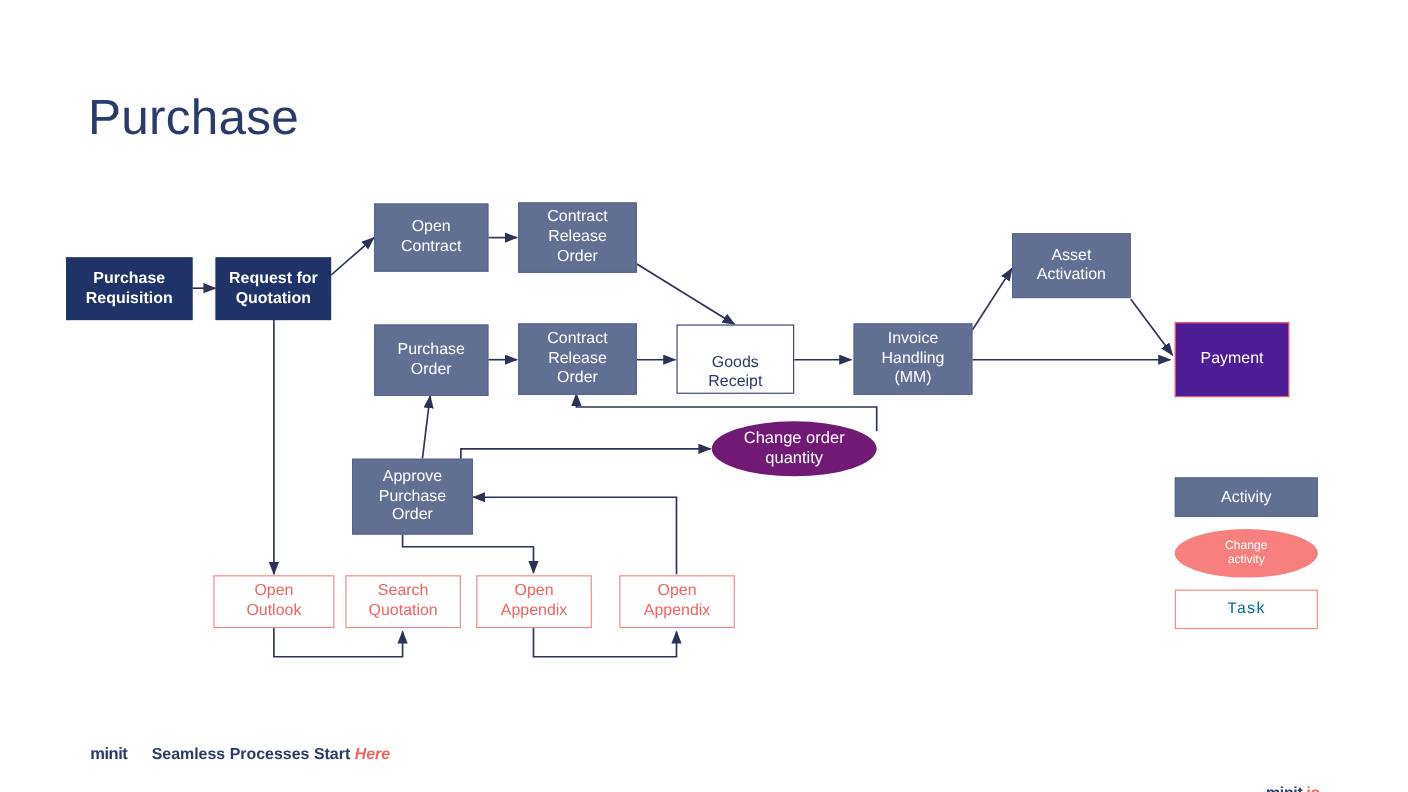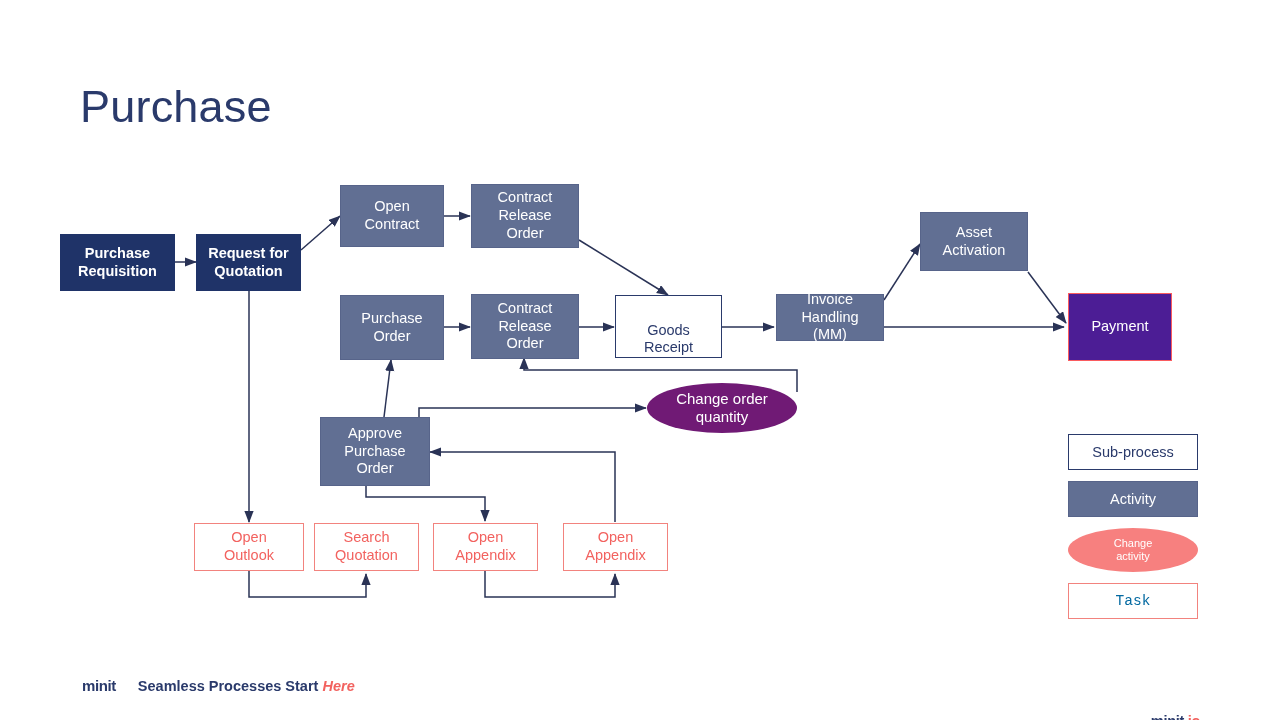--- a/index.html
+++ b/index.html
@@ -233,21 +233,21 @@
   <span>Contract
 Release
 Order</span>
 </div>
 
 <div class="node node-subprocess" style="left:615px; top:295px; width:107px; height:63px;align-items:flex-end;">
   <span>Goods
 Receipt</span>
 </div>
 
-<div class="node node-activity" style="left:776px; top:294px; width:108px; height:47px;">
+<div class="node node-activity" style="left:776px; top:294px; width:108px; height:65px;">
   <span>Invoice
 Handling
 (MM)</span>
 </div>
 
 <div class="node node-activity" style="left:920px; top:212px; width:108px; height:59px;">
   <span>Asset
 Activation</span>
 </div>
 
@@ -280,23 +280,20 @@
   <span>Open
 Appendix</span>
 </div>
 
 <div class="node node-task" style="left:563px; top:523px; width:105px; height:48px;">
   <span>Open
 Appendix</span>
 </div>
 
 <div id="legend">
-  <div class="legend-item lg-subprocess">
-    <span>Sub-process</span>
-  </div>
   <div class="legend-item lg-activity">
     <span>Activity</span>
   </div>
   <div class="legend-item lg-change">
     <span>Change
 activity</span>
   </div>
   <div class="legend-item lg-task">
     <span>Task</span>
   </div>

